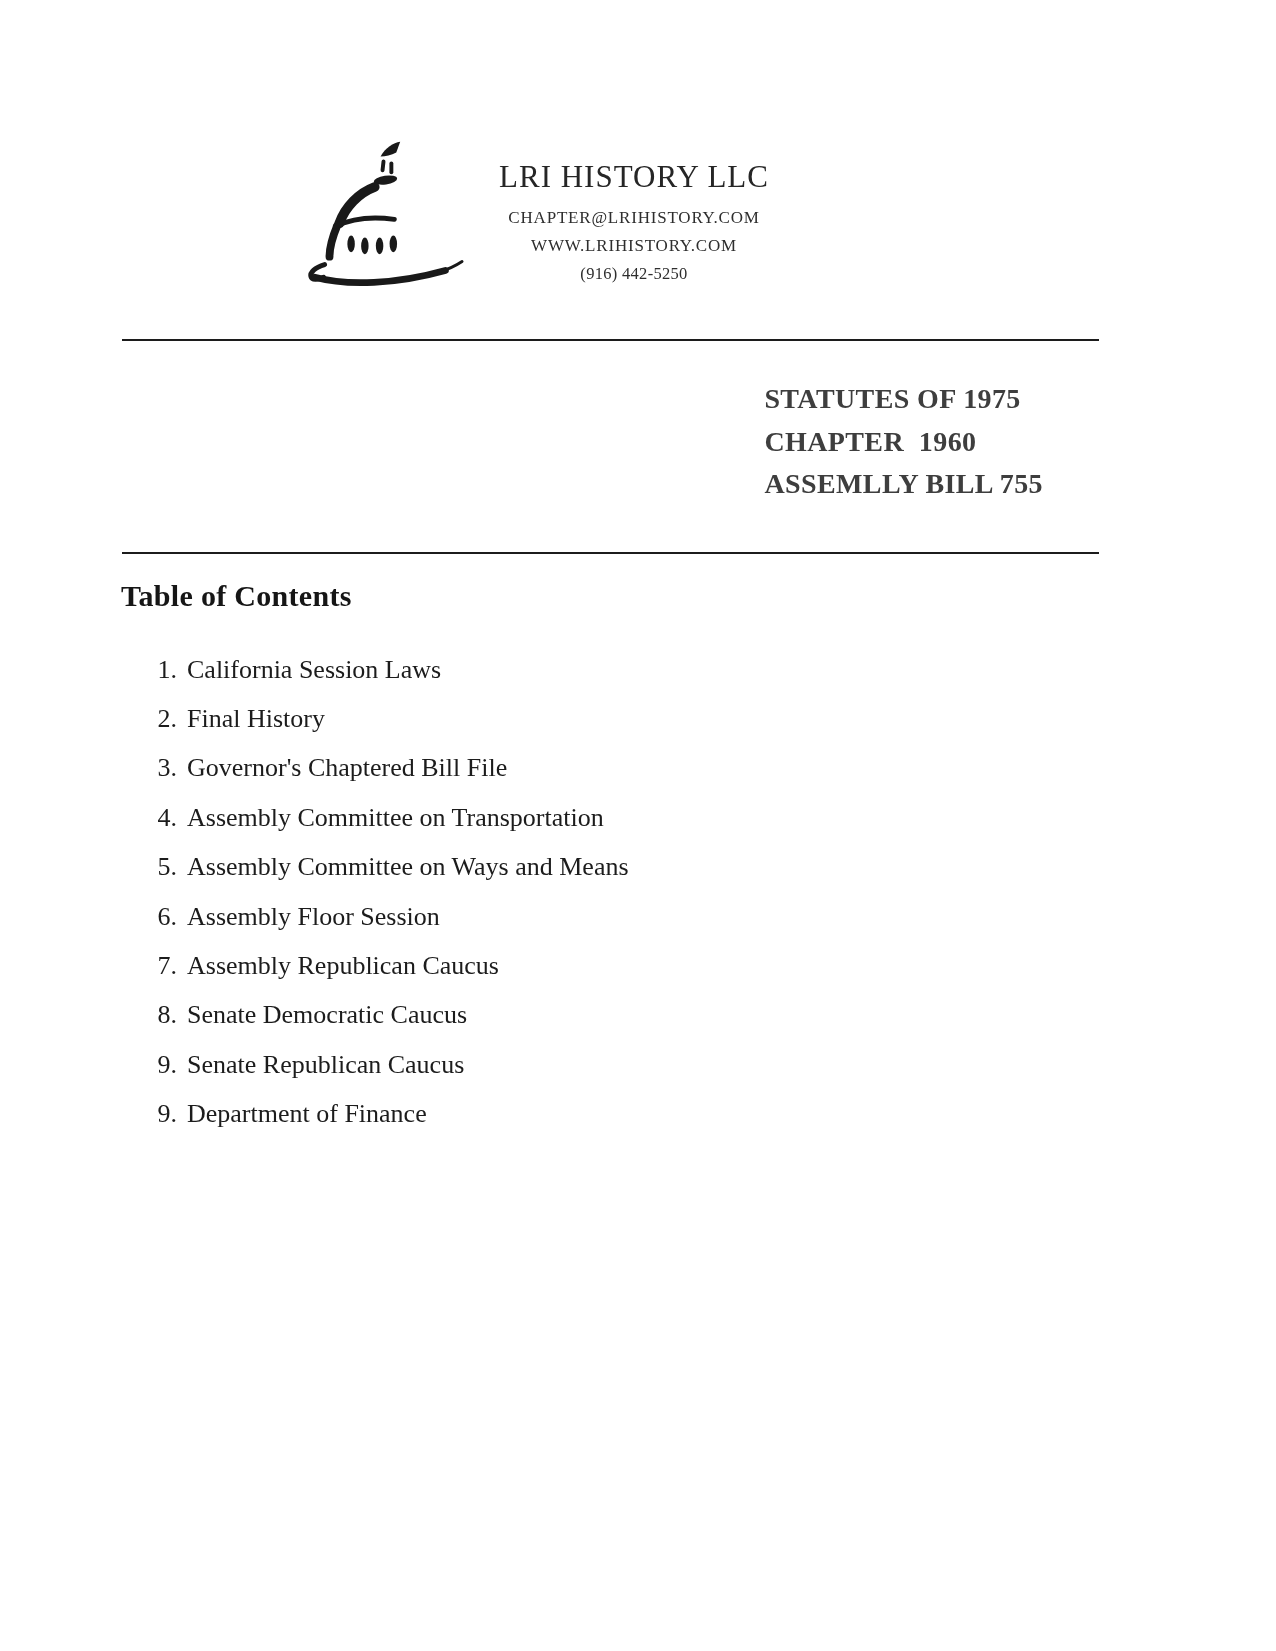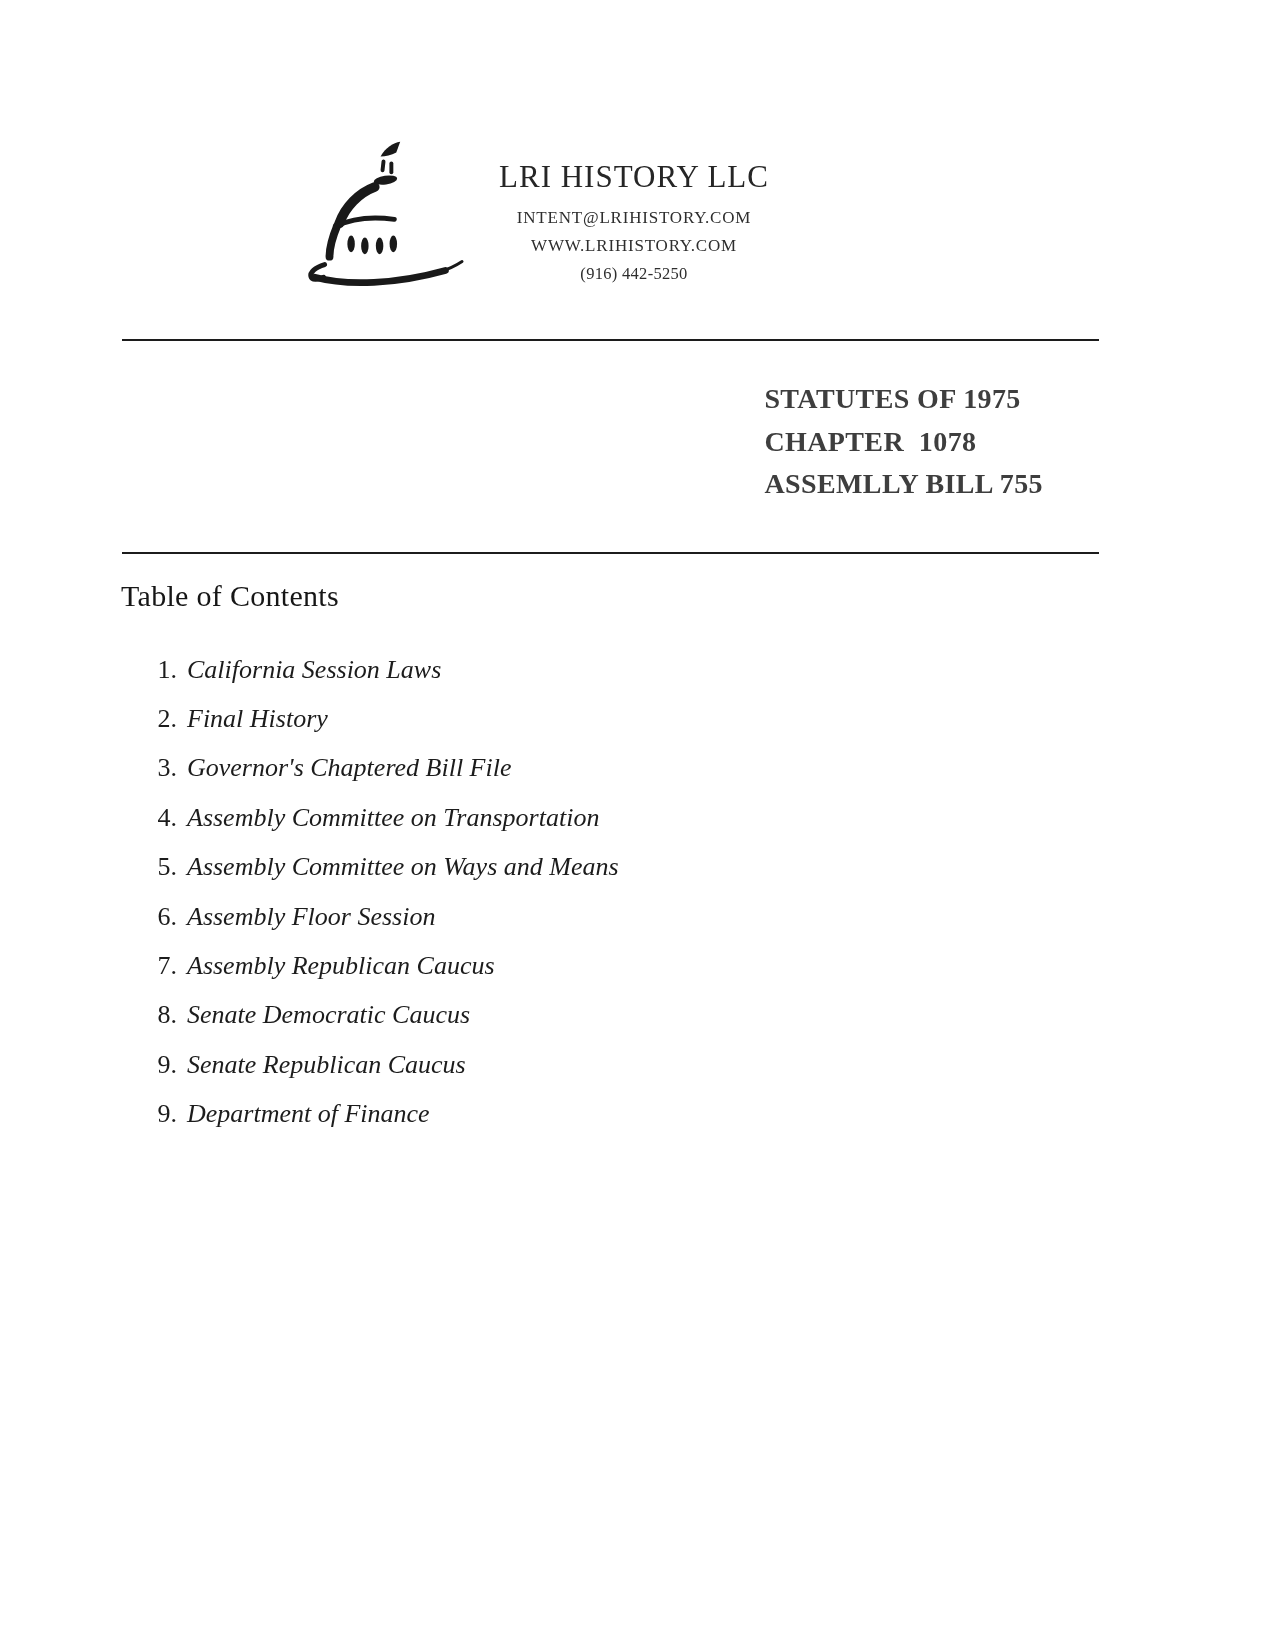--- a/index.html
+++ b/index.html
@@ -80,21 +80,21 @@
   }
   .title-block div { white-space: pre; }
 
   
   .toc-heading {
     position: absolute;
     left: 121px;
     top: 578px;
     margin: 0;
     font-size: 30px;
-    font-weight: normal;
+    font-weight: bold;
     letter-spacing: 0.3px;
     color: #161616;
     line-height: 36px;
   }
   .toc-list {
     position: absolute;
     left: 0;
     top: 645px;
     margin: 0;
     padding: 0;
@@ -109,21 +109,20 @@
     color: #1c1c1c;
   }
   .toc-num {
     width: 177px;
     text-align: right;
     flex: 0 0 auto;
   }
   .toc-label {
     padding-left: 10px;
     white-space: nowrap;
-    font-style: italic;
   }
 </style>
 </head>
 <body>
 
 <div class="page">
 
   <svg class="logo" viewBox="0 0 165 155" xmlns="http://www.w3.org/2000/svg">
     <g stroke="#191919" fill="none" stroke-linecap="round">
 
@@ -146,31 +145,31 @@
       <ellipse cx="92" cy="109" rx="3.8" ry="8.5" fill="#191919" stroke="none"></ellipse>
 
       <path d="M22 130 C 12 133, 7 138, 8 142 C 9 146, 15 146, 21 143" stroke-width="5"></path>
       <path d="M12 143 C 45 152, 95 150, 145 136" stroke-width="7"></path>
       <path d="M138 138 C 148 135, 156 131, 162 127" stroke-width="3"></path>
     </g>
   </svg>
 
   <div class="letterhead-text">
     <div class="company-name">LRI HISTORY LLC</div>
-    <div class="contact-line">INTENT@LRIHISTORY.COM</div>
+    <div class="contact-line">CHAPTER@LRIHISTORY.COM</div>
     <div class="contact-line">WWW.LRIHISTORY.COM</div>
     <div class="phone-line">(916) 442-5250</div>
   </div>
 
   <div class="rule rule-top"></div>
   <div class="rule rule-bottom"></div>
 
   <div class="title-block">
     <div>STATUTES OF 1975</div>
-    <div>CHAPTER  1078</div>
+    <div>CHAPTER  1960</div>
     <div>ASSEMLLY BILL 755</div>
   </div>
 
   <h2 class="toc-heading">Table of Contents</h2>
 
   <ol class="toc-list">
     <li class="toc-row">
       <span class="toc-num">1.</span>
       <span class="toc-label">California Session Laws</span>
     </li>

